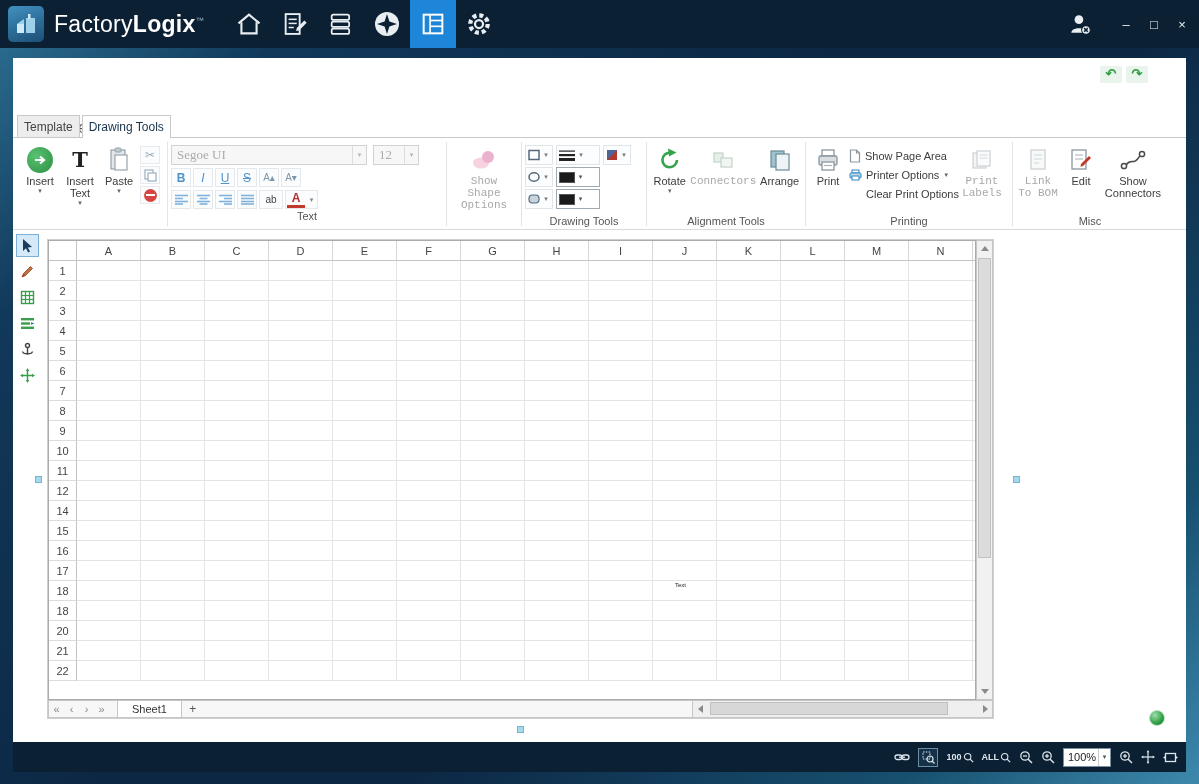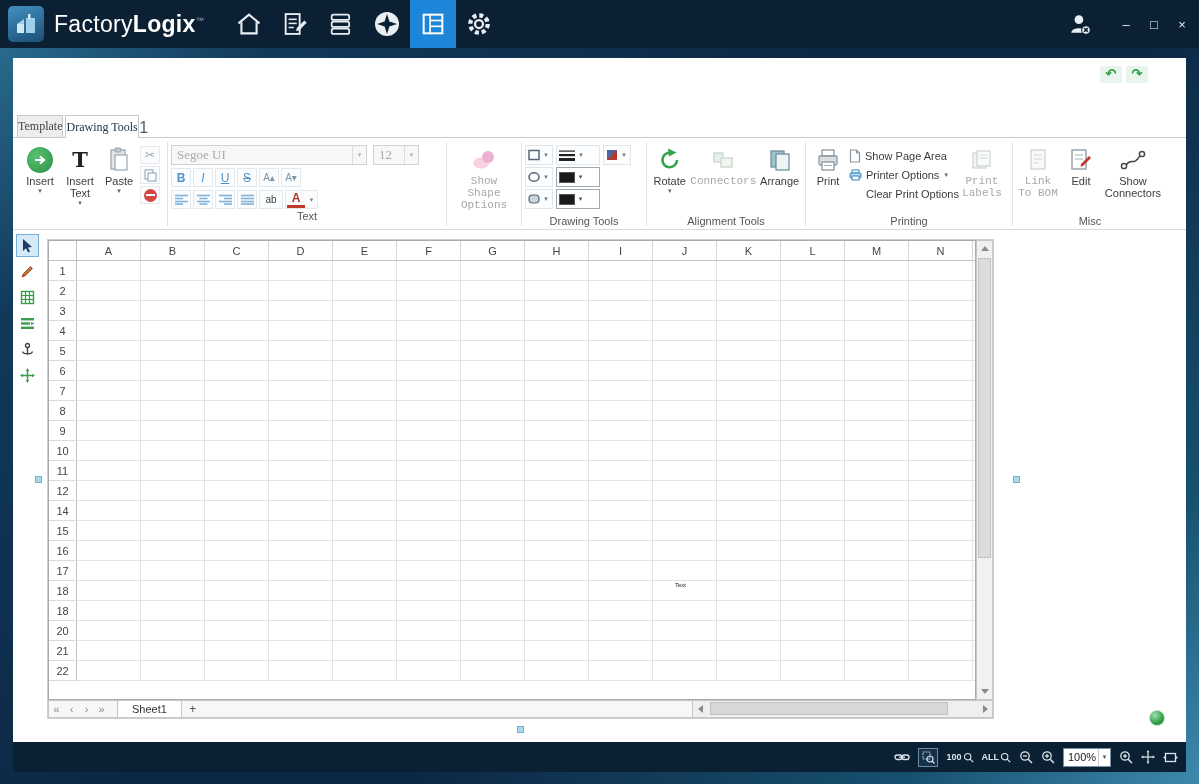--- a/index.html
+++ b/index.html
@@ -22,21 +22,21 @@
   .personwrap { margin-right:22px; position:relative; }
 
   
   .content { position:absolute; left:13px; right:13px; top:58px; height:684px; background:#fff; }
   .doc-title { position:absolute; left:55px; top:12px; width:300px; border-bottom:1px solid #b9b9b9; padding:6px 2px 8px 2px;
     font-size:16px; color:#5a5a5a;margin-top:43px; }
   .undoredo { position:absolute; top:8px; right:38px; display:flex; gap:4px; }
   .ur-btn { width:22px; height:17px; background:#e9f4ec; border-radius:2px; color:#2f9e44; font-size:13px; line-height:15px; text-align:center; font-weight:bold; }
 
   .tabbar { position:absolute; left:0; right:0; top:58px; height:22px; display:flex; align-items:flex-end; padding-left:4px; border-bottom:1px solid #c9c9c9; }
-  .tab { height:22px; padding:0 0; font-size:12px; color:#444; background:#ededed; border:1px solid #c9c9c9; border-bottom:none; display:flex; align-items:center; margin-right:2px;font-family:Liberation Serif, serif; }
+  .tab { height:22px; padding:0 6px; font-size:12px; color:#444; background:#ededed; border:1px solid #c9c9c9; border-bottom:none; display:flex; align-items:center; margin-right:2px; }
   .tab.active { background:#fff; color:#16324a; position:relative; margin-bottom:-1px; height:23px; }
 
   
   .ribbon { position:absolute; left:0; right:0; top:81px; height:91px; background:#fff; border-bottom:1px solid #d9d9d9; display:flex; padding-left:4px; }
   .rsep { width:1px; background:#e3e3e3; margin:3px 0; }
   .rgroup { display:flex; flex-direction:column; padding:2px 3px 0 3px; }
   .ritems { display:flex; flex:1; align-items:flex-start; }
   .rlabel { text-align:center; font-size:11px; color:#555; padding:1px 0 2px 0; }
   .bb { display:flex; flex-direction:column; align-items:center; padding-top:4px; font-size:11px; line-height:12px; color:#3c3c3c; text-align:center; }
   .bb .bi { height:30px; display:flex; align-items:center; justify-content:center; }

